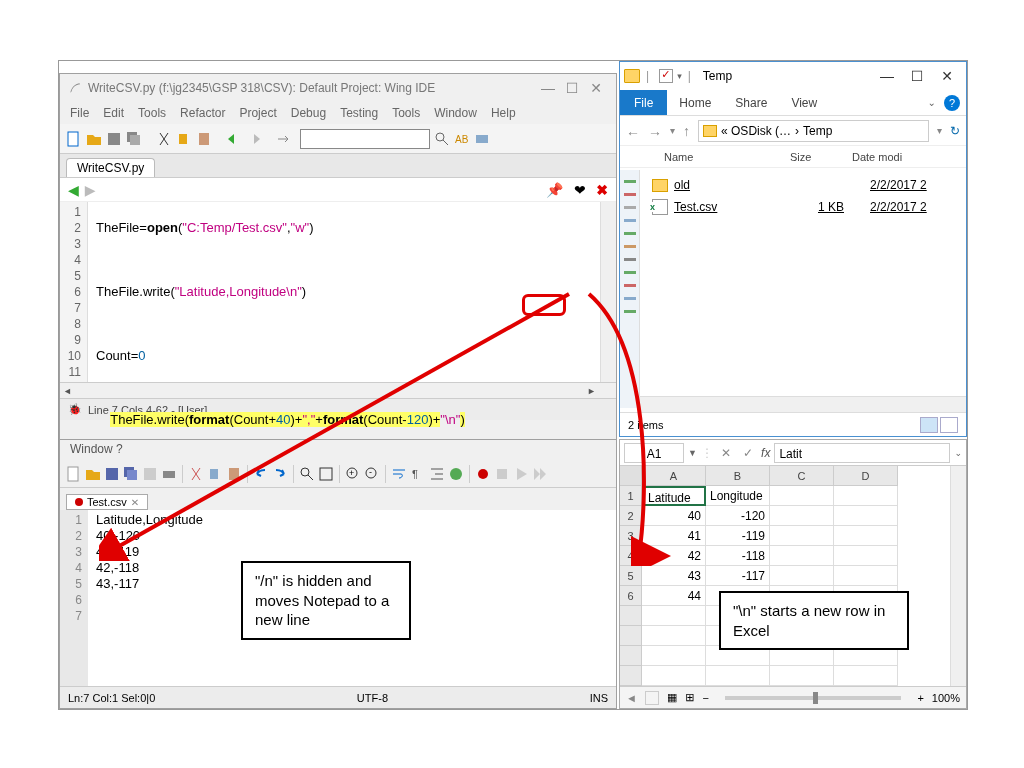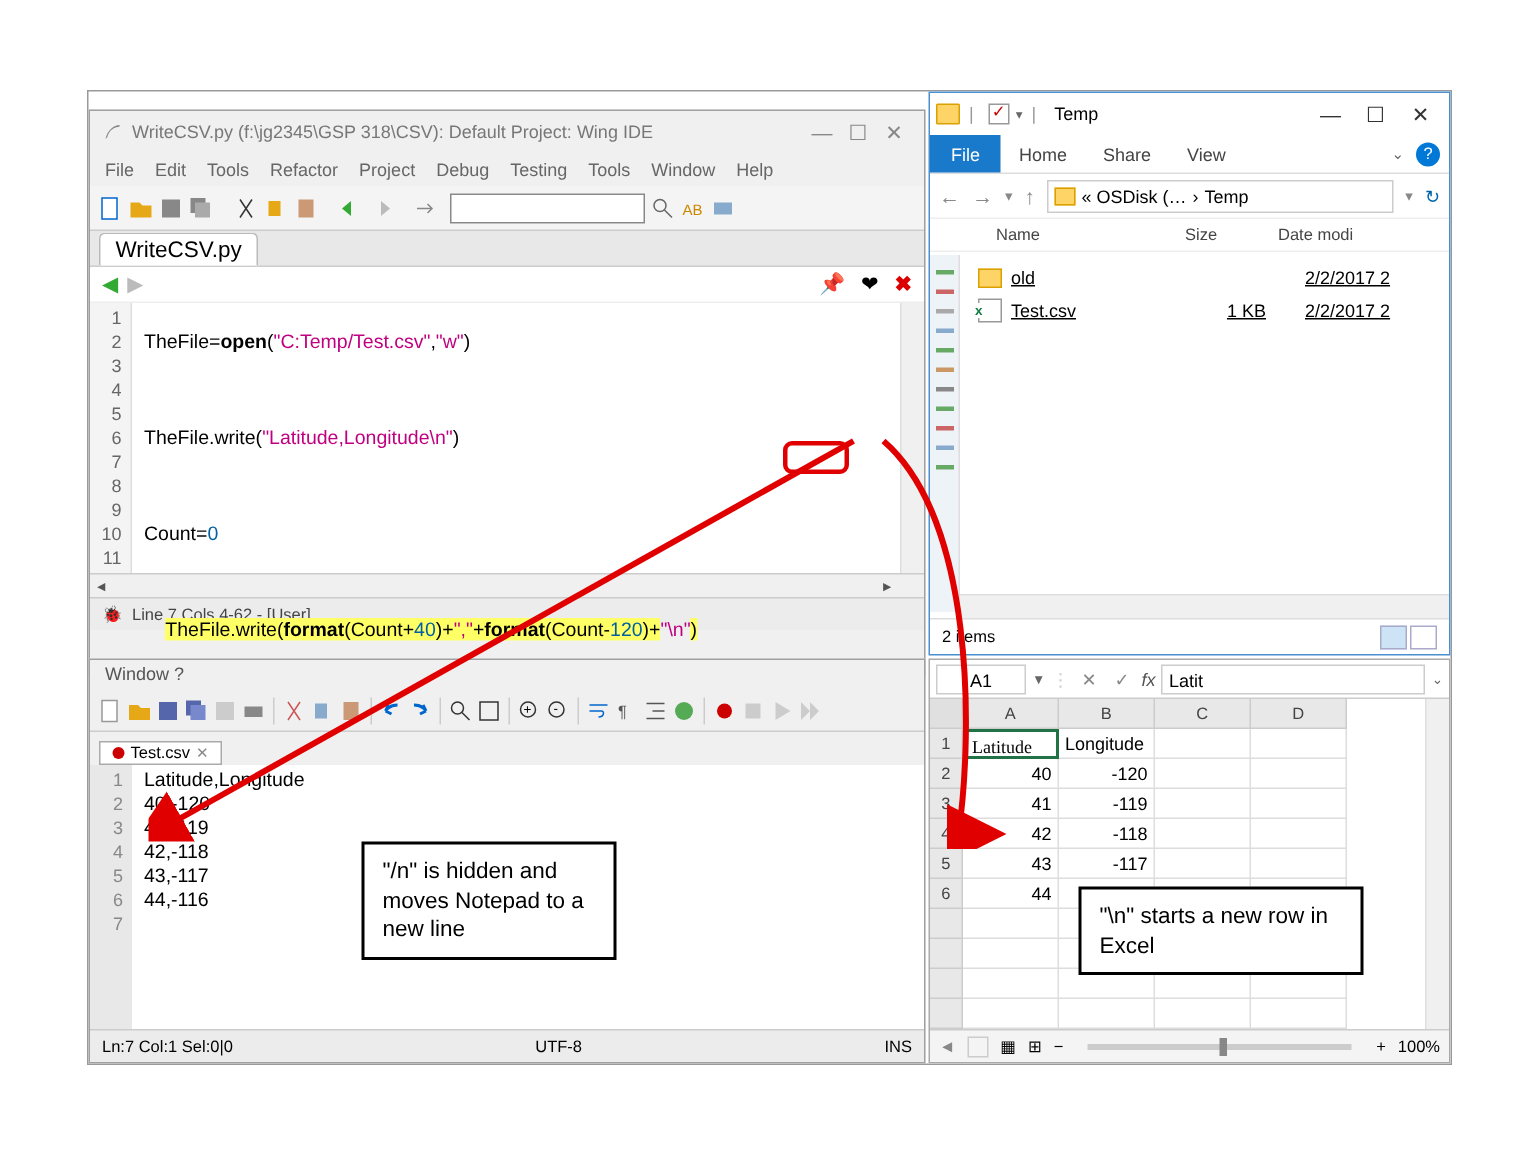--- a/index.html
+++ b/index.html
@@ -10,21 +10,21 @@
 .wing { position: absolute; left: 0; top: 12px; width: 558px; height: 378px; border: 1px solid #a0a0a0; background: #f0f0f0; }
 .wing .titlebar { height: 28px; display: flex; align-items: center; padding: 0 8px; color: #777; font-size: 12px; }
 .wing .titlebar .feather { width: 14px; height: 14px; margin-right: 6px; }
 .wing .titlebar .title { flex: 1; }
 .wing .titlebar .winbtns span { display: inline-block; width: 24px; text-align: center; color: #888; font-size: 14px; }
 .wing .menubar { height: 22px; display: flex; gap: 14px; padding: 0 10px; color: #666; font-size: 12px; align-items: center; }
 .wing .toolbar { height: 30px; display: flex; align-items: center; gap: 4px; padding: 0 6px; border-bottom: 1px solid #ccc; background: #f4f4f4; }
 .wing .toolbar .searchbox { width: 130px; height: 20px; border: 1px solid #888; background: #fff; margin-left: 4px; }
 .tb-icon { width: 16px; height: 16px; display: inline-block; }
 .wing .doctab { height: 24px; display: flex; align-items: end; background: #e8e8e8; border-bottom: 1px solid #ccc; }
-.wing .doctab .tab { background: #fff; border: 1px solid #bbb; border-bottom: none; padding: 2px 10px; font-size: 15px; margin-left: 6px; border-radius: 4px 4px 0 0; }
+.wing .doctab .tab { background: #fff; border: 1px solid #bbb; border-bottom: none; padding: 2px 10px; font-size: 12px; margin-left: 6px; border-radius: 4px 4px 0 0; }
 .wing .navbar { height: 24px; display: flex; align-items: center; padding: 0 8px; background: #fff; justify-content: space-between; border-bottom: 1px solid #eee; }
 .wing .navbar .tri-l { color: #3a3; font-size: 14px; }
 .wing .navbar .tri-r { color: #bbb; font-size: 14px; margin-left: 6px; }
 .wing .navbar .right span { font-size: 14px; margin-left: 6px; }
 .wing .code { display: flex; height: 180px; background: #fff; font-family: Consolas, monospace; font-size: 13px; position: relative; }
 .wing .gutter { width: 28px; background: #f4f4f4; text-align: right; color: #666; padding: 2px 6px 0 0; line-height: 16px; font-size: 12px; border-right: 1px solid #ddd; }
 .wing .code-lines { padding: 2px 0 0 8px; line-height: 16px; white-space: pre; position: relative; flex: 1; }
 .wing .code-scroll { width: 16px; background: #f0f0f0; border-left: 1px solid #ddd; }
 .kw { color: #c08000; font-weight: bold; }
 .fn { font-weight: bold; }
@@ -103,21 +103,21 @@
 .excel .grid { display: flex; }
 .excel .rowhdrs { width: 22px; }
 .excel .rowhdrs div { height: 20px; background: #e8e8e8; border-bottom: 1px solid #ccc; border-right: 1px solid #ccc; text-align: center; font-size: 11px; line-height: 20px; color: #444; }
 .excel .rowhdrs .corner { background: #e0e0e0; }
 .excel .cols { flex: 1; }
 .excel .colhdrs { display: flex; }
 .excel .colhdrs div { height: 20px; background: #e8e8e8; border-bottom: 1px solid #ccc; border-right: 1px solid #ccc; text-align: center; font-size: 11px; line-height: 20px; width: 64px; color: #444; }
 .excel .datarow { display: flex; }
 .excel .datarow div { height: 20px; border-bottom: 1px solid #ddd; border-right: 1px solid #ddd; width: 64px; padding: 0 4px; line-height: 20px; }
 .excel .datarow .r { text-align: right; }
-.excel .sel { border: 2px solid #217346 !important; font-family: Liberation Serif, serif; }
+.excel .sel { border: 2px solid #217346 !important; }
 .excel .vscroll { width: 16px; background: #f0f0f0; border-left: 1px solid #ddd; }
 .excel .footer { position:absolute; bottom:0; left:0; right:0; height: 22px; border-top: 1px solid #ccc; display: flex; align-items: center; padding: 0 6px; background: #f4f4f4; font-size: 11px; gap: 8px; }
 .excel .footer .sheet { border: 1px solid #ccc; width: 14px; height: 14px; }
 .excel .footer .zoomslider { flex:1; height:4px; background:#ccc; position:relative; margin: 0 8px; }
 .excel .footer .zoomslider::before { content:""; position:absolute; left:50%; top:-4px; width:5px; height:12px; background:#888; }
 
 
 .callout { position: absolute; background: #fff; border: 2px solid #000; padding: 8px 12px; font-size: 15px; line-height: 1.3; }
 .arrow { position: absolute; pointer-events: none; }
 </style>
@@ -414,21 +414,20 @@
           <div>5</div>
           <div>6</div>
           <div>7</div>
     </div>
     <div class="lines">
       <div>Latitude,Longitude</div>
       <div>40,-120</div>
       <div>41,-119</div>
       <div>42,-118</div>
       <div>43,-117</div>
-      <div>44,-116</div>
       <span class="curline"></span>
     </div>
   </div>
   <div class="status">
     <span>Ln:7  Col:1  Sel:0|0</span>
     <span>UTF-8</span>
     <span>INS</span>
   </div>
 </div>
 

